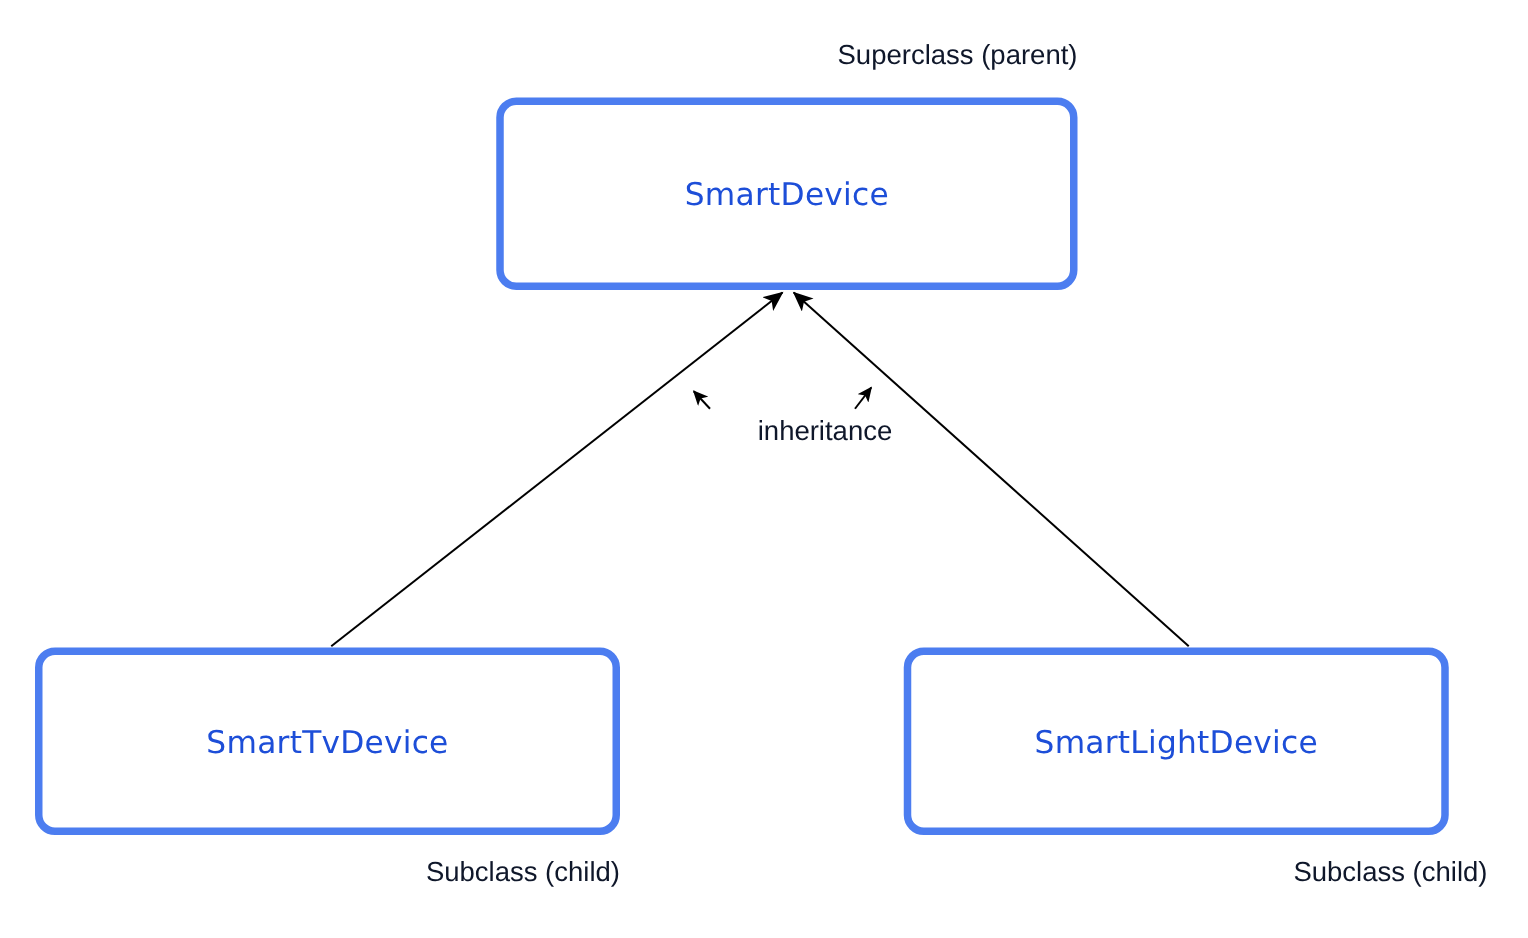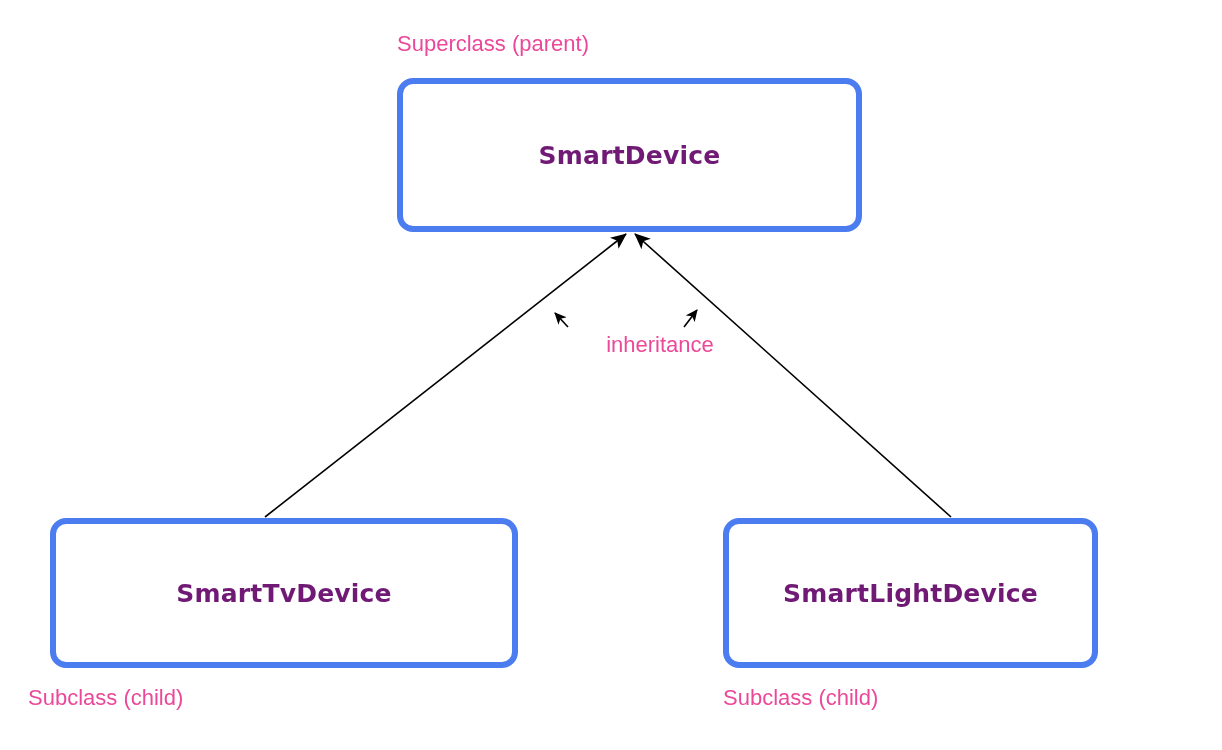--- a/index.html
+++ b/index.html
@@ -12,45 +12,45 @@
     width: 1222px;
     height: 750px;
     background: #ffffff;
     font-family: "Liberation Sans", sans-serif;
     overflow: hidden;
   }
   .outer-label {
     position: absolute;
     font-size: 22px;
     font-weight: 400;
-    color: #ec4899;
-    text-align: left;
+    color: #0f172a;
+    text-align: right;
     white-space: nowrap;
   }
   .class-box {
     position: absolute;
     box-sizing: border-box;
     border: 6px solid #4c7df0;
     border-radius: 16px;
     background: #ffffff;
     display: flex;
     align-items: center;
     justify-content: center;
   }
   .class-box .class-name {
     font-family: "DejaVu Sans", "Liberation Sans", sans-serif;
     font-size: 25px;
-    font-weight: 700;
+    font-weight: 400;
     letter-spacing: 0.2px;
-    color: #701a75;
+    color: #1d4ed8;
     white-space: nowrap;
   }
   .box-superclass   { left: 397px; top: 78px;  width: 465px; height: 154px; }
-  .box-subclass-tv  { left: 28px;  top: 518px; width: 468px; height: 150px; margin-left: 22px; }
-  .box-subclass-light { left: 723px; top: 518px; width: 375px; height: 150px; }
+  .box-subclass-tv  { left: 28px;  top: 518px; width: 468px; height: 150px; }
+  .box-subclass-light { left: 723px; top: 518px; width: 436px; height: 150px; }
 
   .label-superclass { left: 397px; top: 31px; width: 465px; }
   .label-subclass-tv { left: 28px; top: 685px; width: 468px; }
   .label-subclass-light { left: 723px; top: 685px; width: 467px; }
   .label-inheritance {
     left: 660px; top: 332px;
     transform: translateX(-50%);
   }
 
   .edges-layer {

